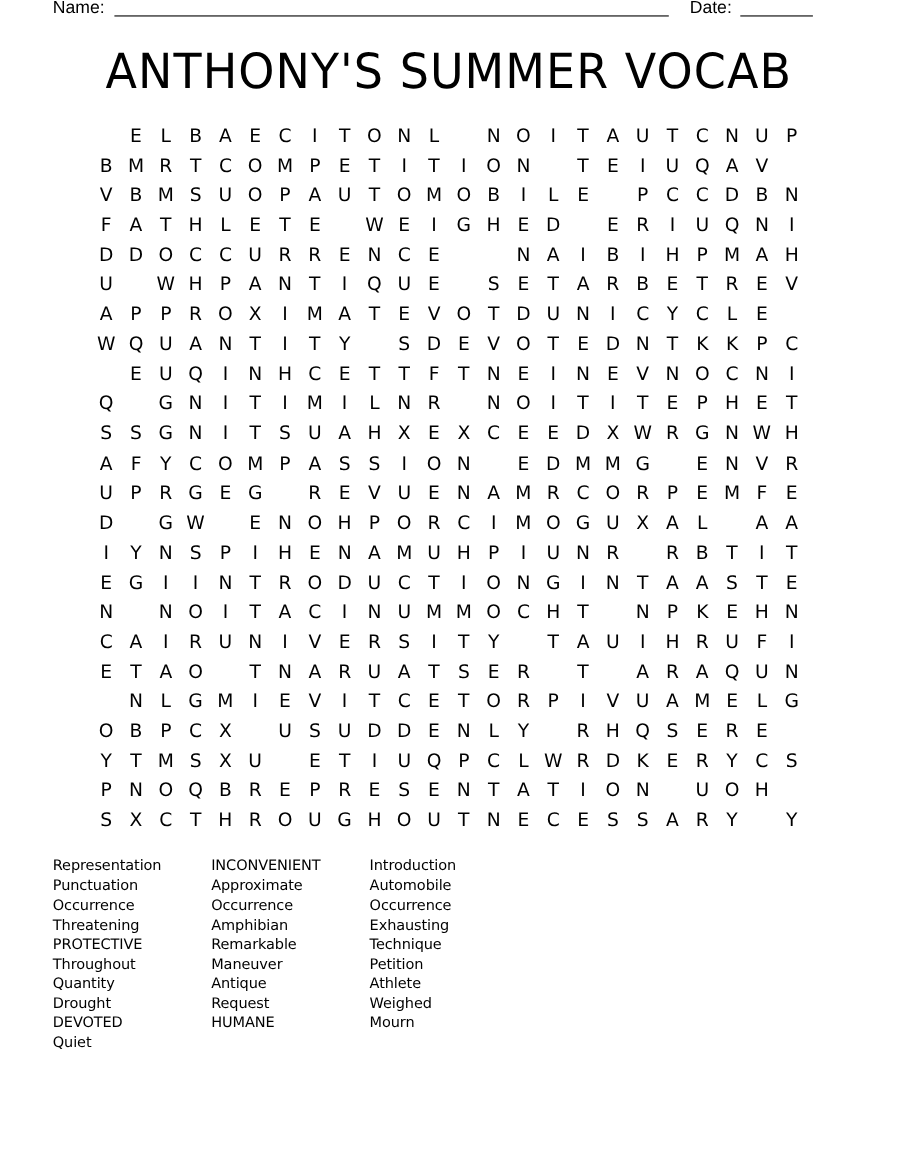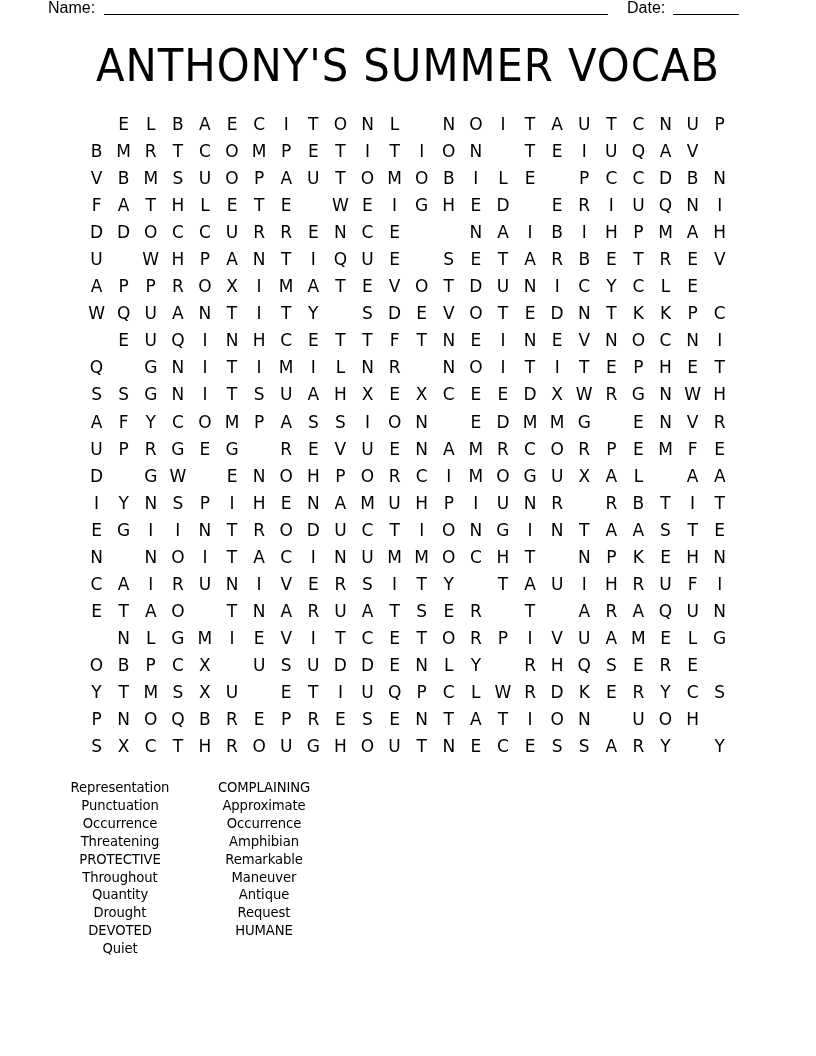--- a/index.html
+++ b/index.html
@@ -17,21 +17,21 @@
       font-family: "DejaVu Sans", sans-serif; font-size: 44px; line-height: 56px;
       letter-spacing: 1px; font-weight: normal; transform: scaleX(0.95);
     }
     .grid { position: absolute; top: 112px; left: 83px; }
     .grid-row { display: flex; height: 27.05px; }
     .cell {
       width: 27.1px; text-align: center;
       font-family: "DejaVu Sans", sans-serif; font-size: 17px; line-height: 24px;
     }
     .words { position: absolute; top: 779px; left: 48px; display: flex; }
-    .word-col { width: 144px; text-align: center; }
+    .word-col { width: 144px; }
     .word {
       font-family: "DejaVu Sans", sans-serif; font-size: 13.2px; line-height: 17.9px;
       white-space: nowrap; letter-spacing: -0.1px;
     }
   </style>
 </head>
 <body>
 
 <div class="header-line">
   <span class="name-label">Name:</span>
@@ -676,23 +676,34 @@
       <div class="word">Occurrence</div>
       <div class="word">Threatening</div>
       <div class="word">PROTECTIVE</div>
       <div class="word">Throughout</div>
       <div class="word">Quantity</div>
       <div class="word">Drought</div>
       <div class="word">DEVOTED</div>
       <div class="word">Quiet</div>
     </div>
     <div class="word-col">
-      <div class="word">COMPLAINING</div>
+      <div class="word">INCONVENIENT</div>
       <div class="word">Approximate</div>
       <div class="word">Occurrence</div>
       <div class="word">Amphibian</div>
       <div class="word">Remarkable</div>
       <div class="word">Maneuver</div>
       <div class="word">Antique</div>
       <div class="word">Request</div>
       <div class="word">HUMANE</div>
     </div>
+    <div class="word-col">
+      <div class="word">Introduction</div>
+      <div class="word">Automobile</div>
+      <div class="word">Occurrence</div>
+      <div class="word">Exhausting</div>
+      <div class="word">Technique</div>
+      <div class="word">Petition</div>
+      <div class="word">Athlete</div>
+      <div class="word">Weighed</div>
+      <div class="word">Mourn</div>
+    </div>
   </div>
 
 </body></html>

